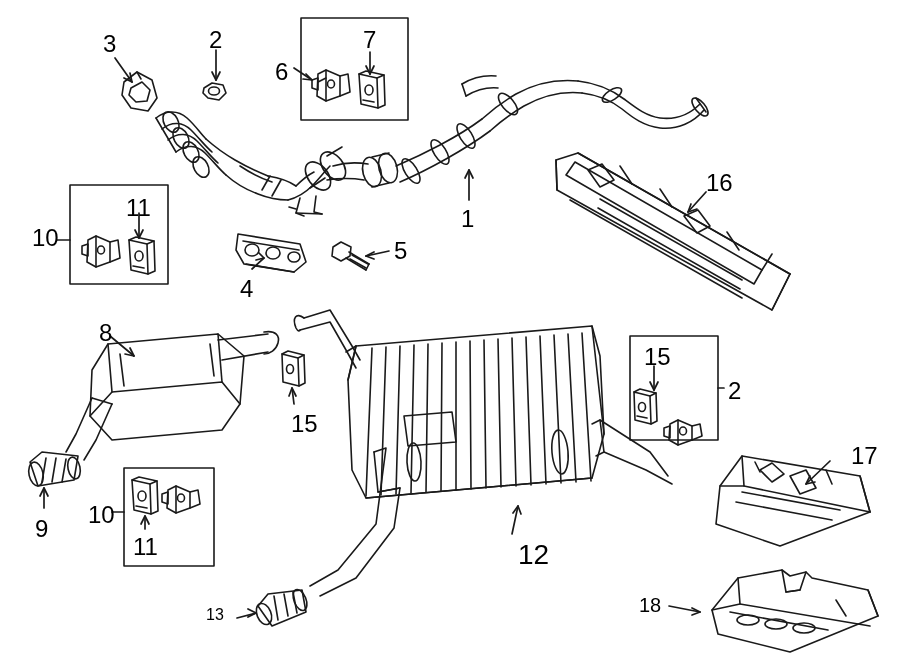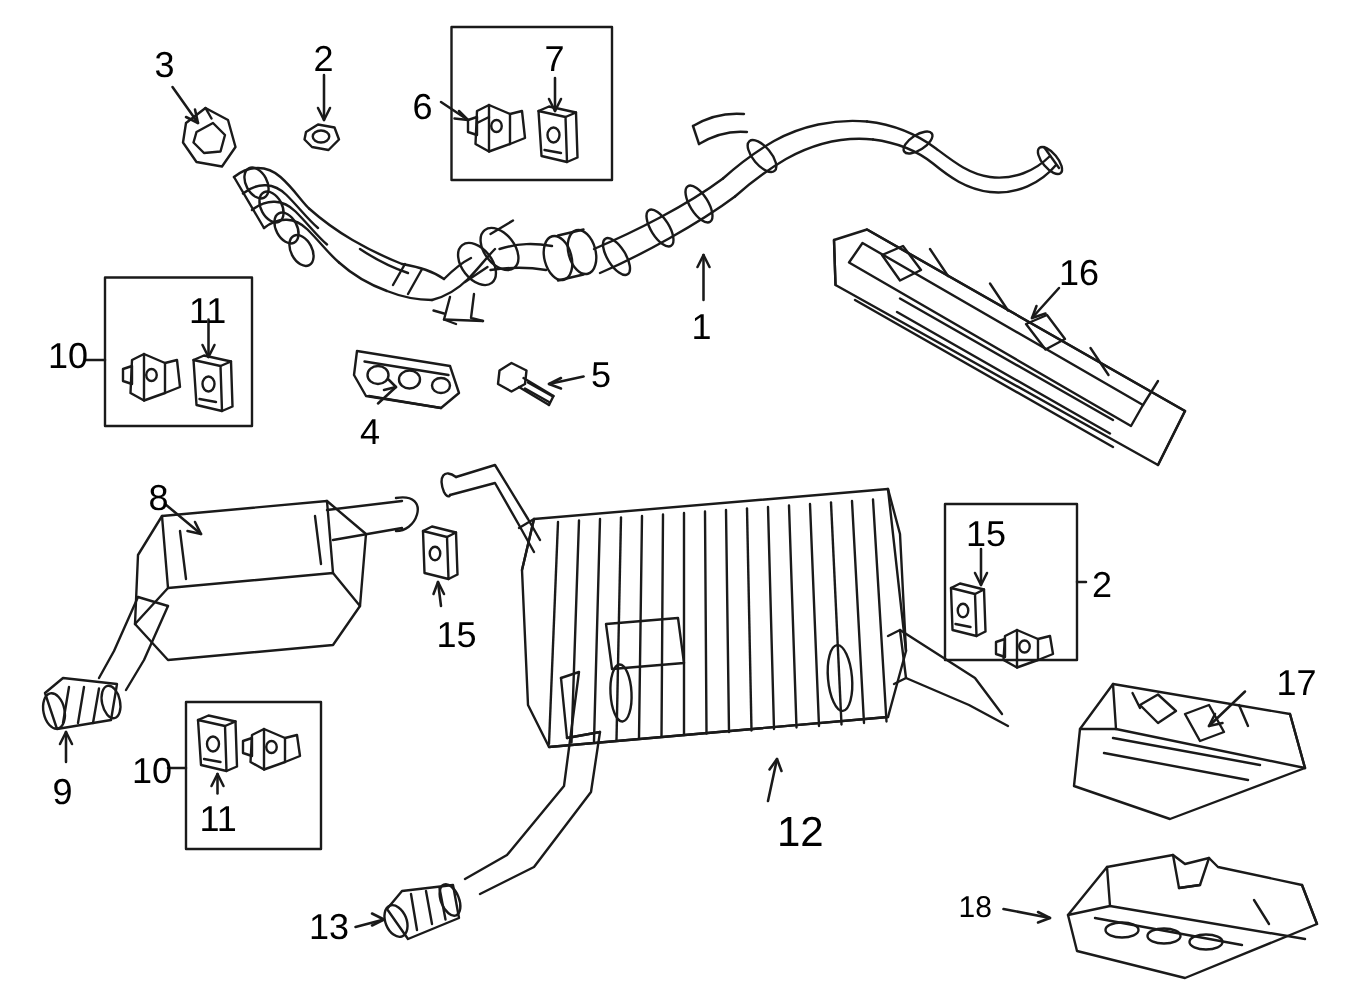--- a/index.html
+++ b/index.html
@@ -376,15 +376,15 @@
   <div class="lbl" style="left:99px;top:321px;font-size:24px;">8</div>
   <div class="lbl" style="left:644px;top:345px;font-size:24px;">15</div>
   <div class="lbl" style="left:728px;top:379px;font-size:24px;">2</div>
   <div class="lbl" style="left:291px;top:412px;font-size:24px;">15</div>
   <div class="lbl" style="left:851px;top:444px;font-size:24px;">17</div>
   <div class="lbl" style="left:35px;top:517px;font-size:24px;">9</div>
   <div class="lbl" style="left:88px;top:503px;font-size:24px;">10</div>
   <div class="lbl" style="left:133px;top:535px;font-size:24px;">11</div>
   <div class="lbl" style="left:503px;top:541px;font-size:28px;margin-left:15px;">12</div>
   <div class="lbl" style="left:639px;top:595px;font-size:20px;">18</div>
-  <div class="lbl" style="left:206px;top:607px;font-size:24px;">13</div>
+  <div class="lbl" style="left:206px;top:607px;font-size:16px;">13</div>
 
 </div>
 
 </body></html>

